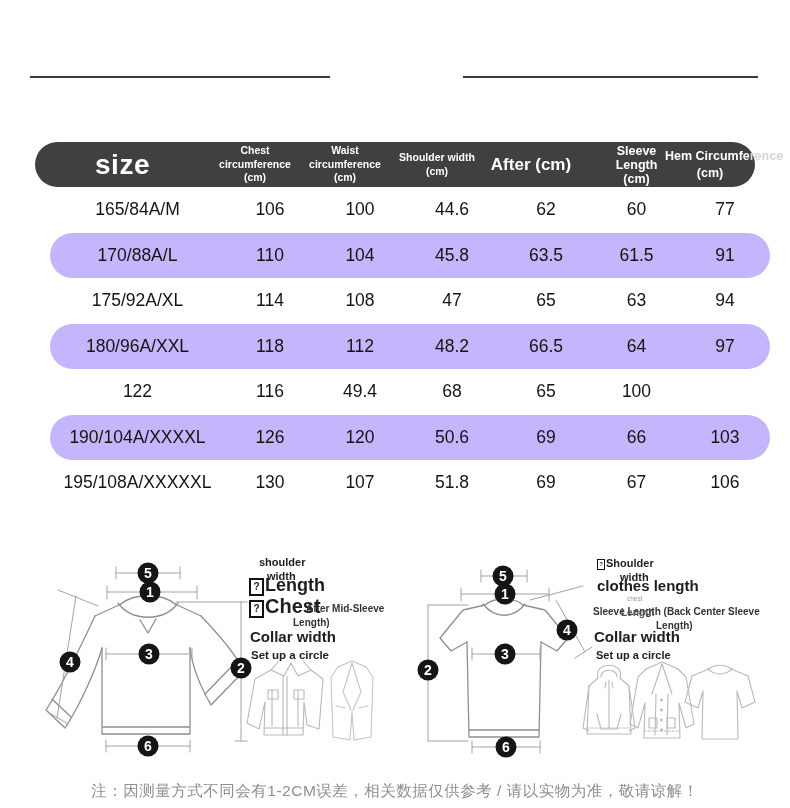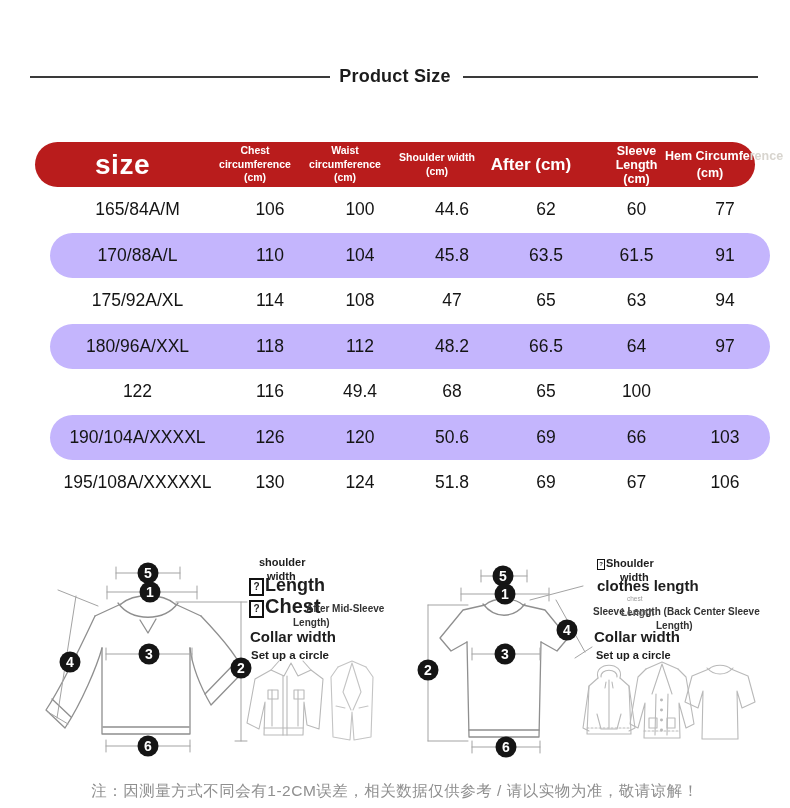--- a/index.html
+++ b/index.html
@@ -11,21 +11,21 @@
   .title-row{position:absolute;top:66px;left:0;width:790px;height:32px;}
   .title-line{position:absolute;top:10px;border-top:2px solid #3a3a3a;}
   .title-line.left{left:30px;width:300px;}
   .title-line.right{left:463px;width:295px;}
   .page-title{position:absolute;top:0;left:0;width:790px;text-align:center;
     font-size:18px;font-weight:bold;color:#1c1c1c;letter-spacing:0.2px;}
   
   .tgrid{display:grid;grid-template-columns:175px 90px 90px 94px 94px 87px 90px;
     align-items:center;text-align:center;}
   .thead{position:absolute;left:35px;top:142px;width:720px;height:45px;
-    background:#b91c1c;border-radius:23px;color:#ffffff;overflow:visible;}
+    background:#404040;border-radius:23px;color:#ffffff;overflow:visible;}
   .h-size{font-size:28px;font-weight:bold;letter-spacing:0.5px;}
   .h-small{font-size:10.5px;font-weight:bold;line-height:1.3;}
   .h-length{font-size:17px;font-weight:bold;}
   .h-sleeve{font-size:12.5px;font-weight:bold;margin-left:30px;}
   .h-hem{font-size:12.5px;font-weight:bold;line-height:1.3;white-space:nowrap;}
   .fade{color:#d8d5cf;}
   .tbody{position:absolute;left:50px;top:187px;width:720px;}
   .trow{height:45.5px;font-size:17.5px;color:#141414;}
   .trow.alt{background:#c4b5fd;border-radius:23px;text-align:center;}
   
@@ -40,21 +40,20 @@
   .note{position:absolute;top:781px;left:0;width:790px;text-align:center;
     font-size:15.5px;color:#8f8f8f;letter-spacing:0.5px;}
   svg text.mnum{font-family:"Liberation Sans",sans-serif;font-weight:bold;
     font-size:14px;fill:#ffffff;text-anchor:middle;}
 </style>
 </head>
 <body>
 
 <div class="title-row">
   <div class="title-line left"></div>
-  <div class="page-title">Product Size</div>
   <div class="title-line right"></div>
 </div>
 
 <div class="thead tgrid">
   <div class="h-size">size</div>
   <div class="h-small">
     <div>Chest circumference</div>
     <div>(cm)</div>
   </div>
   <div class="h-small">
@@ -123,21 +122,21 @@
     <div>126</div>
     <div>120</div>
     <div>50.6</div>
     <div>69</div>
     <div>66</div>
     <div>103</div>
   </div>
   <div class="trow tgrid">
     <div>195/108A/XXXXXL</div>
     <div>130</div>
-    <div>124</div>
+    <div>107</div>
     <div>51.8</div>
     <div>69</div>
     <div>67</div>
     <div>106</div>
   </div>
 </div>
 
 <svg width="790" height="235" viewBox="0 548 790 235" style="position:absolute;left:0;top:548px;" fill="none" stroke-linejoin="round" stroke-linecap="round">
 
   <g stroke="#8f8f8f" stroke-width="1.3">

